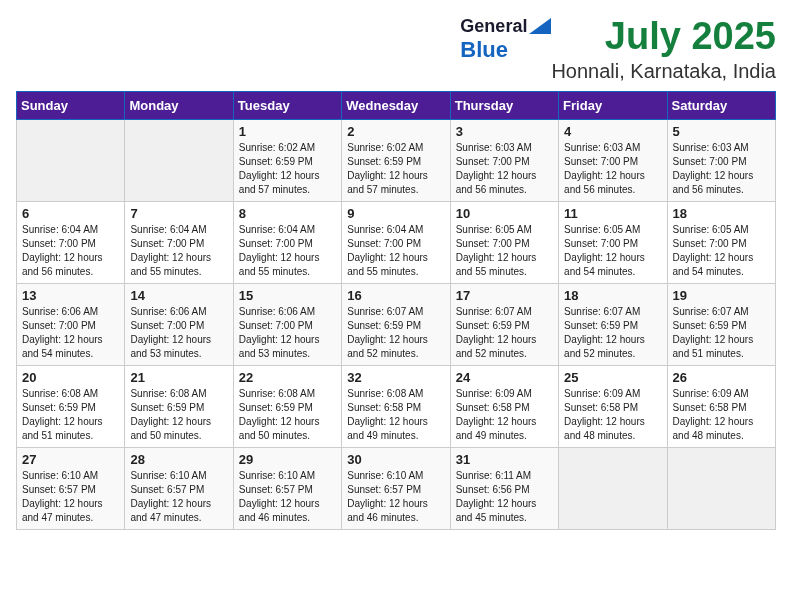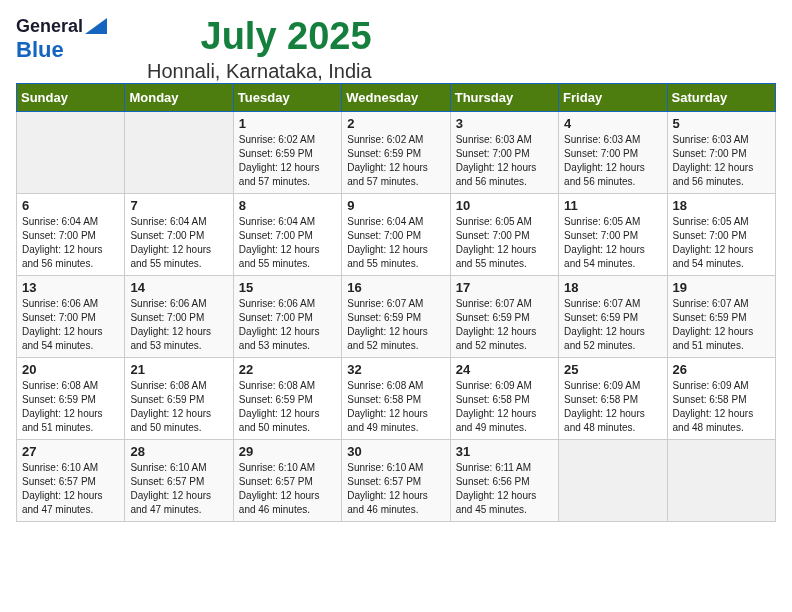--- a/index.html
+++ b/index.html
@@ -5,23 +5,23 @@
     * { box-sizing: border-box; margin: 0; padding: 0; }
     body {
       font-family: Arial, sans-serif;
       background: #fff;
       width: 792px;
       min-height: 612px;
       padding: 16px;
     }
     .header {
       display: flex;
-      justify-content: flex-start;
+      justify-content: flex-end;
       align-items: flex-start;
-      gap: 40px;
+      margin-bottom: 8px;
     }
     .logo {
       display: flex;
       flex-direction: column;
       align-items: flex-start;
     }
     .logo-line {
       display: flex;
       align-items: center;
     }
@@ -38,21 +38,21 @@
       font-size: 20px;
       color: #333;
       margin-top: 2px;
     }
     .calendar {
       width: 100%;
       border-collapse: collapse;
       border: 1px solid #ccc;
     }
     .calendar th {
-      background-color: #4d7c0f;
+      background-color: #4c1d95;
       color: #fff;
       font-size: 13px;
       font-weight: bold;
       padding: 6px 4px;
       text-align: left;
       border: 1px solid #1565c0;
     }
     .calendar td {
       vertical-align: top;
       border: 1px solid #ccc;

